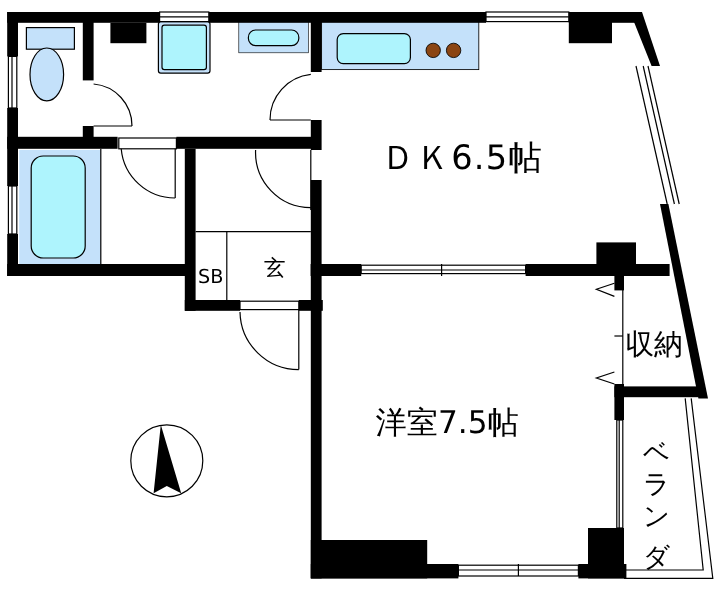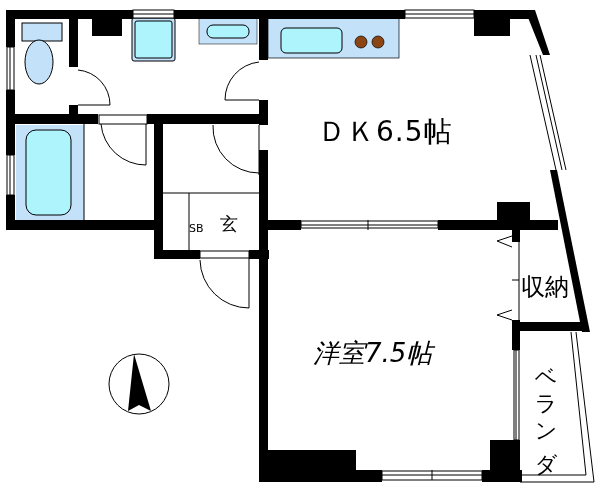--- a/index.html
+++ b/index.html
@@ -1,23 +1,23 @@
 <!DOCTYPE html>
 <html><head>
 <meta charset="utf-8">
 <style>
   html, body { margin:0; padding:0; background:#ffffff; }
   body { width:600px; height:493px; position:relative; overflow:hidden; font-family:"DejaVu Sans", sans-serif; }
   #plan { position:absolute; left:0; top:0; }
   .lbl { position:absolute; color:#000; white-space:nowrap; line-height:1; }
   .dk { left:318px; top:118px; font-size:28px; letter-spacing:1px;text-align:right; }
-  .youshitsu { left:313px; top:340px; font-size:26px;font-style:italic; }
+  .youshitsu { left:313px; top:340px; font-size:26px; }
   .shuno { left:521px; top:275px; font-size:24px; }
   .genkan { left:220px; top:215px; font-size:18px; }
-  .sb { left:165px; top:223px; font-size:11px;margin-left:24px; }
+  .sb { left:165px; top:223px; font-size:16px; }
   .veranda { left:535px; top:352px; font-size:22px; writing-mode:vertical-rl; text-orientation:upright; letter-spacing:3px; }
 </style>
 </head>
 <body>
 
 <svg id="plan" width="600" height="493" viewBox="0 0 600 493" xmlns="http://www.w3.org/2000/svg">
 
   <rect x="16" y="125" width="68" height="95" fill="#c4e1fa"></rect>
   <rect x="26" y="130" width="45" height="85" rx="10" fill="#aef4fd" stroke="#000" stroke-width="1"></rect>
 

